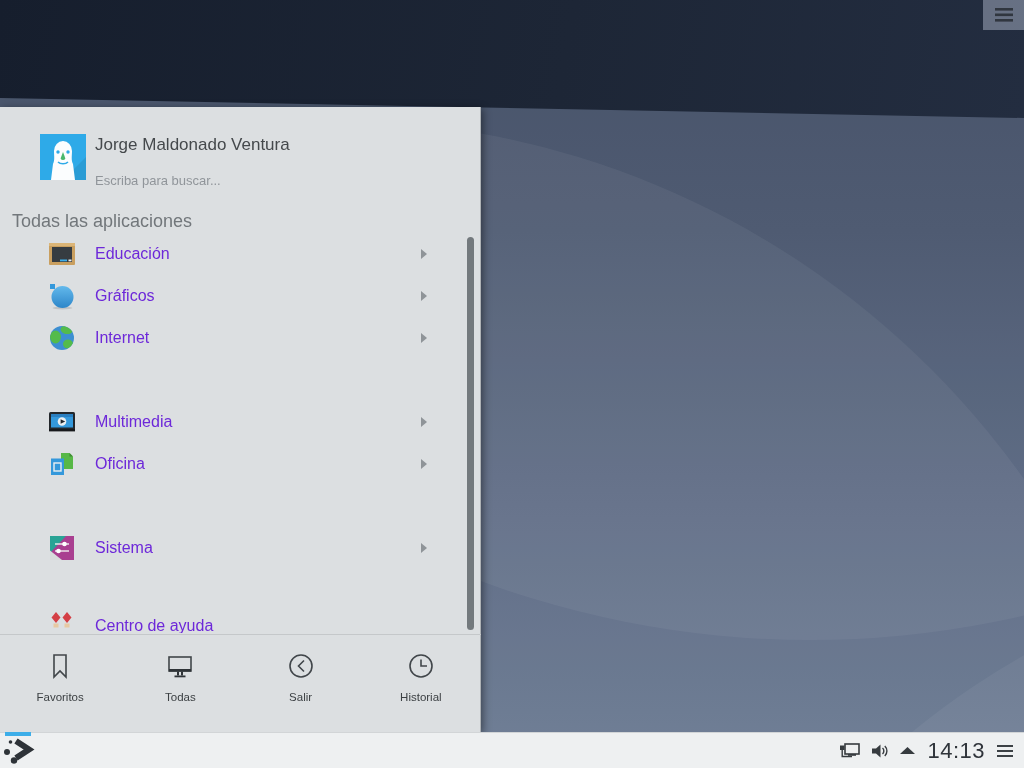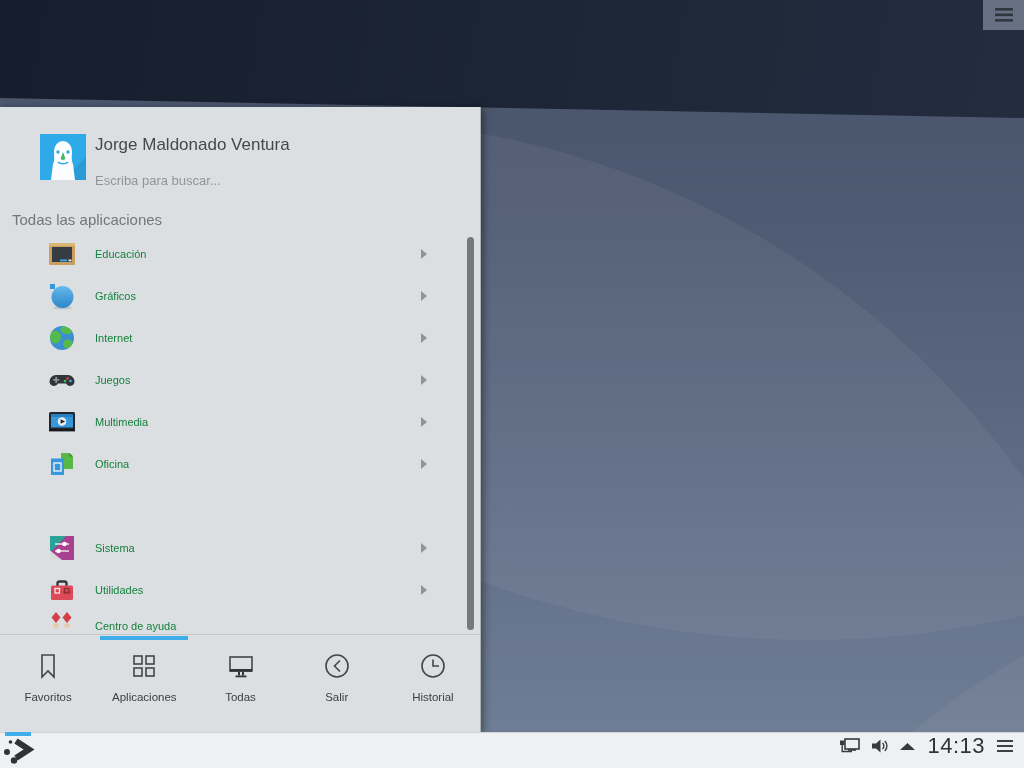--- a/index.html
+++ b/index.html
@@ -22,44 +22,44 @@
     background:rgba(160,170,188,0.55); display:flex; align-items:center; justify-content:center; }
 
   
   .menu { position:absolute; left:0; top:107px; width:481px; height:625px;
     background:#dcdfe1; box-shadow:2px 2px 8px rgba(0,0,0,0.45);
     border-right:1px solid #aeb2b5; }
   .avatar { position:absolute; left:40px; top:27px; width:46px; height:46px;
     background:#2eaae8; overflow:hidden; }
   .user-name { position:absolute; left:95px; top:28px; font-size:17px; color:#45494c; }
   .search-hint { position:absolute; left:95px; top:66px; font-size:13px; color:#90959a;text-align:center; }
-  .breadcrumb { position:absolute; left:12px; top:104px; font-size:15px; color:#72777b; }
+  .breadcrumb { position:absolute; left:12px; top:104px; font-size:18px; color:#72777b; }
 
   .app-list { position:absolute; left:0; top:126px; width:481px; height:400px; overflow:hidden; }
   .app-row { position:absolute; left:0; width:481px; height:42px; cursor:pointer; }
   .app-row .ic { position:absolute; left:48px; top:7px; width:28px; height:28px; }
-  .app-row .lbl { position:absolute; left:95px; top:0; line-height:42px; font-size:11px; color:#15803d; }
+  .app-row .lbl { position:absolute; left:95px; top:0; line-height:42px; font-size:16px; color:#6d28d9; }
   .app-row .arrow { position:absolute; right:54px; top:16px; width:0; height:0;
     border-left:6px solid #8f9498; border-top:5px solid transparent; border-bottom:5px solid transparent; }
 
   .scrollbar { position:absolute; left:467px; top:130px; width:7px; height:393px;
     background:#73797d; border-radius:3.5px; }
 
   .menu-sep { position:absolute; left:0; top:527px; width:481px; height:1px; background:#c5c8ca; }
 
   .footer { position:absolute; left:0; top:528px; width:481px; height:97px; display:flex; }
   .tab { position:relative; flex:1; display:flex; flex-direction:column; align-items:center; cursor:pointer; }
   .tab .tic { margin-top:17px; }
   .tab .tlbl { margin-top:11px; font-size:11.5px; color:#3c4043; }
   .tab-indicator { position:absolute; top:1px; height:4px; width:88px; background:#3daee9; display:none; }
   .tab.active .tab-indicator { display:block; }
 
   
   .taskbar { position:absolute; left:0; top:732px; width:1024px; height:36px;
-    background:#eef0f1; border-top:1px solid #d2d5d7; display:flex; align-items:flex-start; }
+    background:#eef0f1; border-top:1px solid #d2d5d7; display:flex; align-items:center; }
   .launcher { position:relative; width:40px; height:36px; cursor:pointer; }
   .launcher .active-bar { position:absolute; left:5px; top:-1px; width:26px; height:4px; background:#3daee9; }
   .tray { margin-left:auto; display:flex; align-items:center; gap:9px; padding-right:10px; }
   .clock { font-size:22px; color:#2f343a; letter-spacing:0.5px; margin:0 2px; }
   .tray-btn { display:flex; align-items:center; justify-content:center; cursor:pointer; }
 </style>
 </head>
 <body>
 
 <div class="desktop">
@@ -134,32 +134,20 @@
           </linearGradient>
             </defs>
           <rect x="2" y="2" width="5" height="5" fill="#3498db"></rect>
           <ellipse cx="14.5" cy="26" rx="10" ry="1.5" fill="rgba(0,0,0,0.12)"></ellipse>
           <circle cx="14.5" cy="15" r="11" fill="url(#ball)"></circle>
         </svg>
         <span class="lbl">Gráficos</span>
         <span class="arrow"></span>
       </div>
 
-      <div class="app-row" style="top:126px">
-        <svg class="ic" viewBox="0 0 28 28">
-          <path d="M8,9 h12 a6.5,6.5 0 0 1 6.5,6.5 a4.5,4.5 0 0 1 -8.5,2 h-8 a4.5,4.5 0 0 1 -8.5,-2 A6.5,6.5 0 0 1 8,9 z" fill="#30353a"></path>
-          <rect x="5.2" y="13" width="6" height="1.7" fill="#8d949a"></rect>
-          <rect x="7.3" y="10.9" width="1.7" height="6" fill="#8d949a"></rect>
-          <circle cx="19.5" cy="12.5" r="1.3" fill="#db4848"></circle>
-          <circle cx="22.5" cy="15" r="1.3" fill="#3daee9"></circle>
-          <circle cx="17" cy="15" r="1.3" fill="#50b65a"></circle>
-        </svg>
-        <span class="lbl">Juegos</span>
-        <span class="arrow"></span>
-      </div>
 
       <div class="app-row" style="top:168px">
         <svg class="ic" viewBox="0 0 28 28">
           <rect x="1" y="4" width="26" height="19" rx="1.5" fill="#23272b"></rect>
           <rect x="3" y="6" width="22" height="13.5" fill="#3498db"></rect>
           <rect x="3" y="6" width="22" height="3" fill="#2a7fc0"></rect>
           <circle cx="14" cy="13.5" r="4.3" fill="#eceff1"></circle>
           <path d="M12.6,11.2 L17.2,13.5 L12.6,15.8 z" fill="#23272b"></path>
           <rect x="1" y="21" width="26" height="2.4" fill="#17191c"></rect>
         </svg>
@@ -186,31 +174,20 @@
           <path d="M2,26 v-9.5 l12,9.5 z" fill="#d8dadc"></path>
           <line x1="7" y1="10" x2="21" y2="10" stroke="#f0f0f0" stroke-width="1.4"></line>
           <circle cx="16.5" cy="10" r="2.3" fill="#ffffff"></circle>
           <line x1="7" y1="17" x2="21" y2="17" stroke="#f0f0f0" stroke-width="1.4"></line>
           <circle cx="10.5" cy="17" r="2.3" fill="#ffffff"></circle>
         </svg>
         <span class="lbl">Sistema</span>
         <span class="arrow"></span>
       </div>
 
-      <div class="app-row" style="top:336px">
-        <svg class="ic" viewBox="0 0 28 28">
-          <path d="M9.5,10 V7.5 a2,2 0 0 1 2,-2 h5 a2,2 0 0 1 2,2 V10" fill="none" stroke="#33383d" stroke-width="2.4"></path>
-          <rect x="3" y="9.5" width="22" height="14.5" rx="1.5" fill="#dd4b58"></rect>
-          <rect x="3" y="15.5" width="22" height="1" fill="#c03a47"></rect>
-          <rect x="7" y="12.5" width="4.5" height="4.5" fill="none" stroke="#f5e9ea" stroke-width="1.3"></rect>
-          <rect x="16.5" y="12.5" width="4.5" height="4.5" fill="none" stroke="#8e2c36" stroke-width="1.3"></rect>
-        </svg>
-        <span class="lbl">Utilidades</span>
-        <span class="arrow"></span>
-      </div>
 
       <div class="app-row" style="top:372px">
         <svg class="ic" style="top:5px" viewBox="0 0 28 28">
           <path d="M8,2 l4.5,5.5 L8,13 L3.5,7.5 z" fill="#d43f45"></path>
           <path d="M19,2 l4.5,5.5 L19,13 L14.5,7.5 z" fill="#d43f45"></path>
           <rect x="5.5" y="13.5" width="5" height="4" fill="#e7c9a2"></rect>
           <rect x="16.5" y="13.5" width="5" height="4" fill="#e7c9a2"></rect>
         </svg>
         <span class="lbl">Centro de ayuda</span>
       </div>
@@ -219,32 +196,20 @@
     <div class="scrollbar"></div>
     <div class="menu-sep"></div>
 
     <div class="footer">
       <div class="tab">
 
         <svg class="tic" width="28" height="28" viewBox="0 0 28 28">
           <path d="M8,3 h12 v22 l-6,-6 -6,6 z" fill="none" stroke="#41464a" stroke-width="1.6"></path>
         </svg>
         <span class="tlbl">Favoritos</span>
-      </div>
-      <div class="tab active">
-        <div class="tab-indicator"></div>
-        <svg class="tic" width="28" height="28" viewBox="0 0 28 28">
-          <g fill="none" stroke="#41464a" stroke-width="1.6">
-            <rect x="4" y="4" width="8" height="8"></rect>
-              <rect x="16" y="4" width="8" height="8"></rect>
-            <rect x="4" y="16" width="8" height="8"></rect>
-              <rect x="16" y="16" width="8" height="8"></rect>
-          </g>
-        </svg>
-        <span class="tlbl">Aplicaciones</span>
       </div>
       <div class="tab">
 
         <svg class="tic" width="28" height="28" viewBox="0 0 28 28">
           <rect x="3" y="5" width="22" height="14" fill="none" stroke="#41464a" stroke-width="1.6"></rect>
           <rect x="3" y="17" width="22" height="2.6" fill="#2f3438"></rect>
           <rect x="11" y="19.5" width="2" height="4" fill="#2f3438"></rect>
           <rect x="15" y="19.5" width="2" height="4" fill="#2f3438"></rect>
           <rect x="8.5" y="23.5" width="11" height="1.8" fill="#2f3438"></rect>
         </svg>

